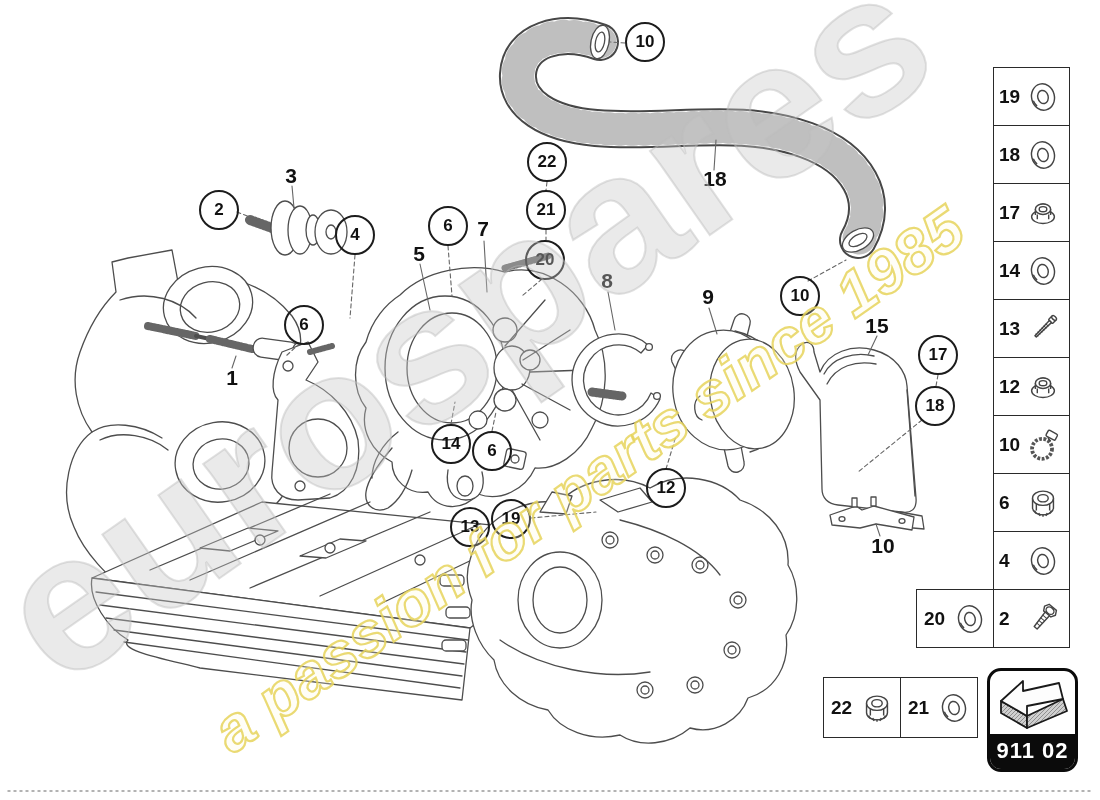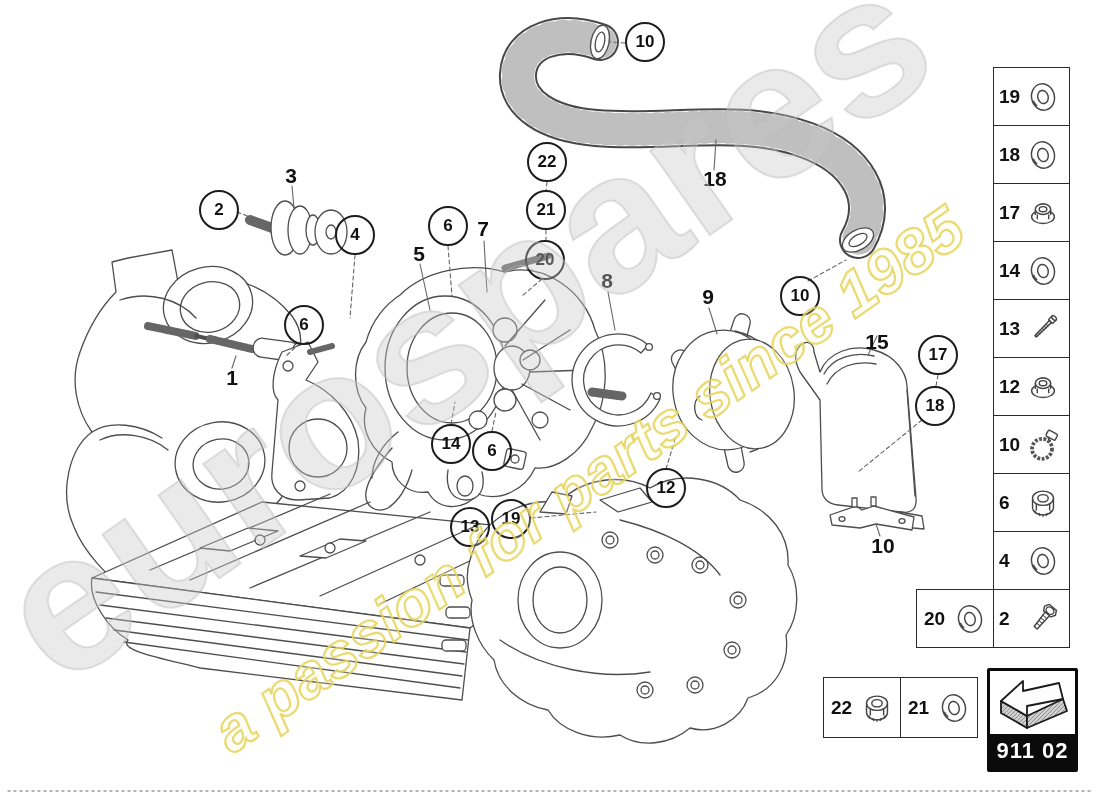--- a/index.html
+++ b/index.html
@@ -48,21 +48,21 @@
     display:flex;
   }
   #row-2221 .pcell2 {
     flex:1; display:flex; align-items:center; gap:1px; padding:0 1px 0 7px; background:#fff;
   }
   #row-2221 .pcell2 + .pcell2 { border-left:1.7px solid #2a2a2a; }
   #row-2221 .num { font-weight:bold; font-size:19px; color:#111; min-width:26px; }
 
   .badge {
     position:absolute; left:987px; top:668px; width:91px; height:104px;
-    box-sizing:border-box; border:3px solid #0b0b0b; border-radius:2px;
+    box-sizing:border-box; border:3px solid #0b0b0b; border-radius:14px;
     background:#fff; overflow:hidden; display:flex; flex-direction:column;
   }
   .badge-top { flex:1; display:flex; align-items:center; justify-content:center; }
   .badge-code {
     height:35px; background:#0b0b0b; color:#fff; font-weight:bold;
     font-size:22px; text-align:center; line-height:34px; letter-spacing:1px;
   }
   .wm { pointer-events:none; }
 </style>
 </head>
@@ -256,21 +256,21 @@
       <div class="callout" style="left: 666px; top: 488px;">12</div>
       <div class="callout" style="left: 938px; top: 355px;">17</div>
       <div class="callout" style="left: 935px; top: 406px;">18</div>
       <div class="plain-label" style="left: 232px; top: 378px;">1</div>
       <div class="plain-label" style="left: 291px; top: 176px;">3</div>
       <div class="plain-label" style="left: 419px; top: 254px;">5</div>
       <div class="plain-label" style="left: 483px; top: 229px;">7</div>
       <div class="plain-label" style="left: 607px; top: 281px;">8</div>
       <div class="plain-label" style="left: 708px; top: 297px;">9</div>
       <div class="plain-label" style="left: 715px; top: 179px;">18</div>
-      <div class="plain-label" style="left: 877px; top: 342px;">15</div>
+      <div class="plain-label" style="left: 877px; top: 326px;">15</div>
       <div class="plain-label" style="left: 883px; top: 546px;">10</div>
     </div>
 
   <svg class="wm" width="1100" height="800" viewBox="0 0 1100 800">
     <text transform="translate(60,690) rotate(-35)" font-family="Liberation Sans, sans-serif" font-size="195" font-weight="bold" fill="#c9c9c9" fill-opacity="0.38" stroke="#bcbcbc" stroke-opacity="0.45" stroke-width="2" textLength="1080" lengthAdjust="spacingAndGlyphs">eurospares</text>
     <text transform="translate(232,755) rotate(-35)" font-family="Liberation Sans, sans-serif" font-size="62" font-weight="bold" font-style="italic" fill="#fffbe0" fill-opacity="0.25" stroke="#e6d45c" stroke-opacity="0.85" stroke-width="2.2" textLength="900" lengthAdjust="spacingAndGlyphs">a passion for parts since 1985</text>
   </svg>
 
   <div id="parts-column">
       <div class="pcell">

